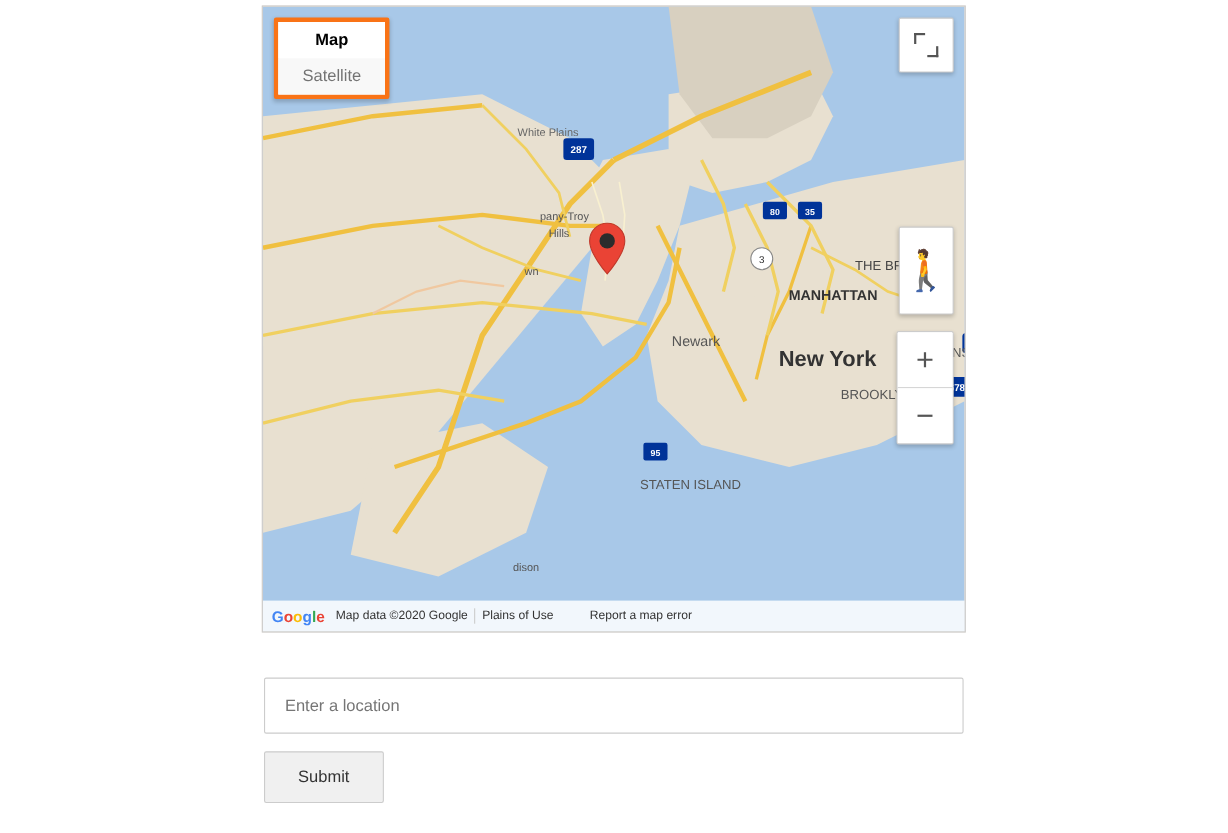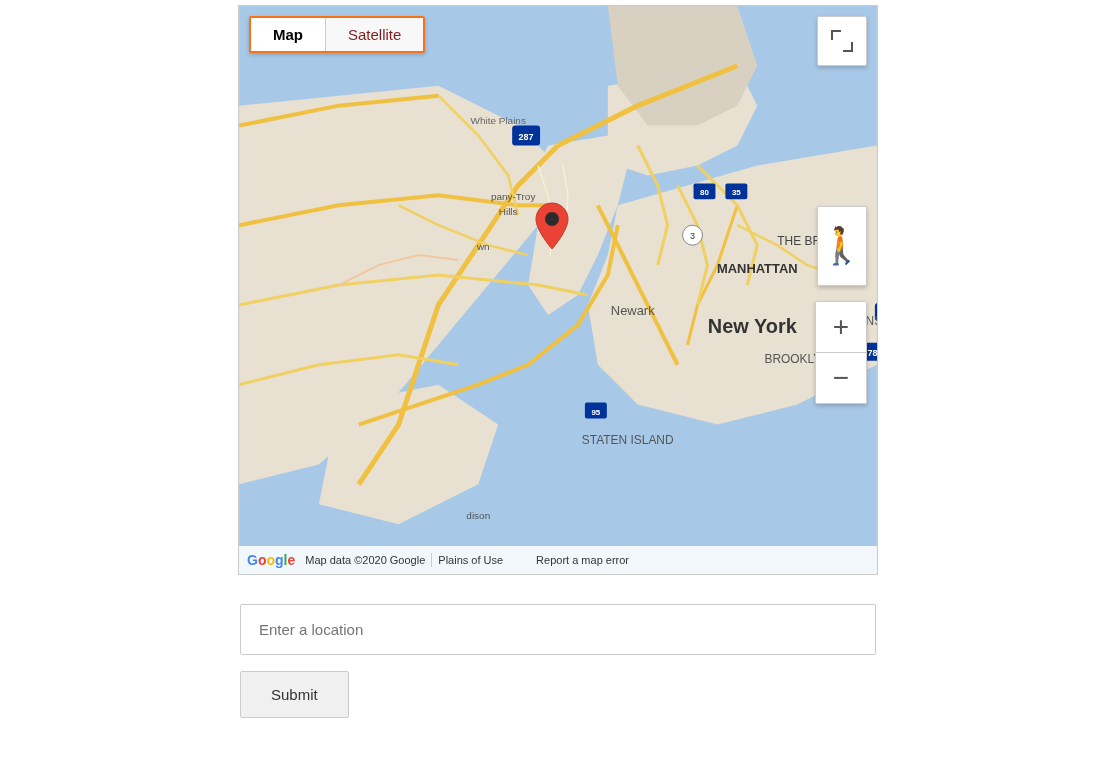--- a/index.html
+++ b/index.html
@@ -27,32 +27,33 @@
       overflow: hidden;
       background: #e8e0d8;
     }
     
     .map-type-toggle {
       position: absolute;
       top: 10px;
       left: 10px;
       display: flex;
       background: #fff;
-      border: 2px solid #f97316;
+      border: 4px solid #f97316;
       border-radius: 2px;
       z-index: 10;
       box-shadow: 0 2px 4px rgba(0,0,0,0.2);
+      flex-direction: column;
     }
     .map-type-btn {
       padding: 8px 22px;
       font-size: 15px;
       cursor: pointer;
       background: transparent;
       border: none;
-      color: #7f1d1d;
+      color: #737373;
     }
     .map-type-btn.active {
       font-weight: bold;
       color: #000;
       background: #fff;
     }
     .map-type-btn:not(.active) {
       background: #f8f8f8;
     }
     .map-type-divider {
@@ -193,21 +194,21 @@
     
     .location-pin {
       position: absolute;
       top: 195px;
       left: 295px;
       z-index: 10;
       pointer-events: none;
     }
     
     .input-area {
-      margin-top: 16px;
+      margin-top: 28px;
       padding: 13px 2px;
     }
     .location-input {
       width: 100%;
       padding: 16px 18px;
       font-size: 15px;
       border: 1px solid #ccc;
       border-radius: 2px;
       outline: none;
       color: #999;

